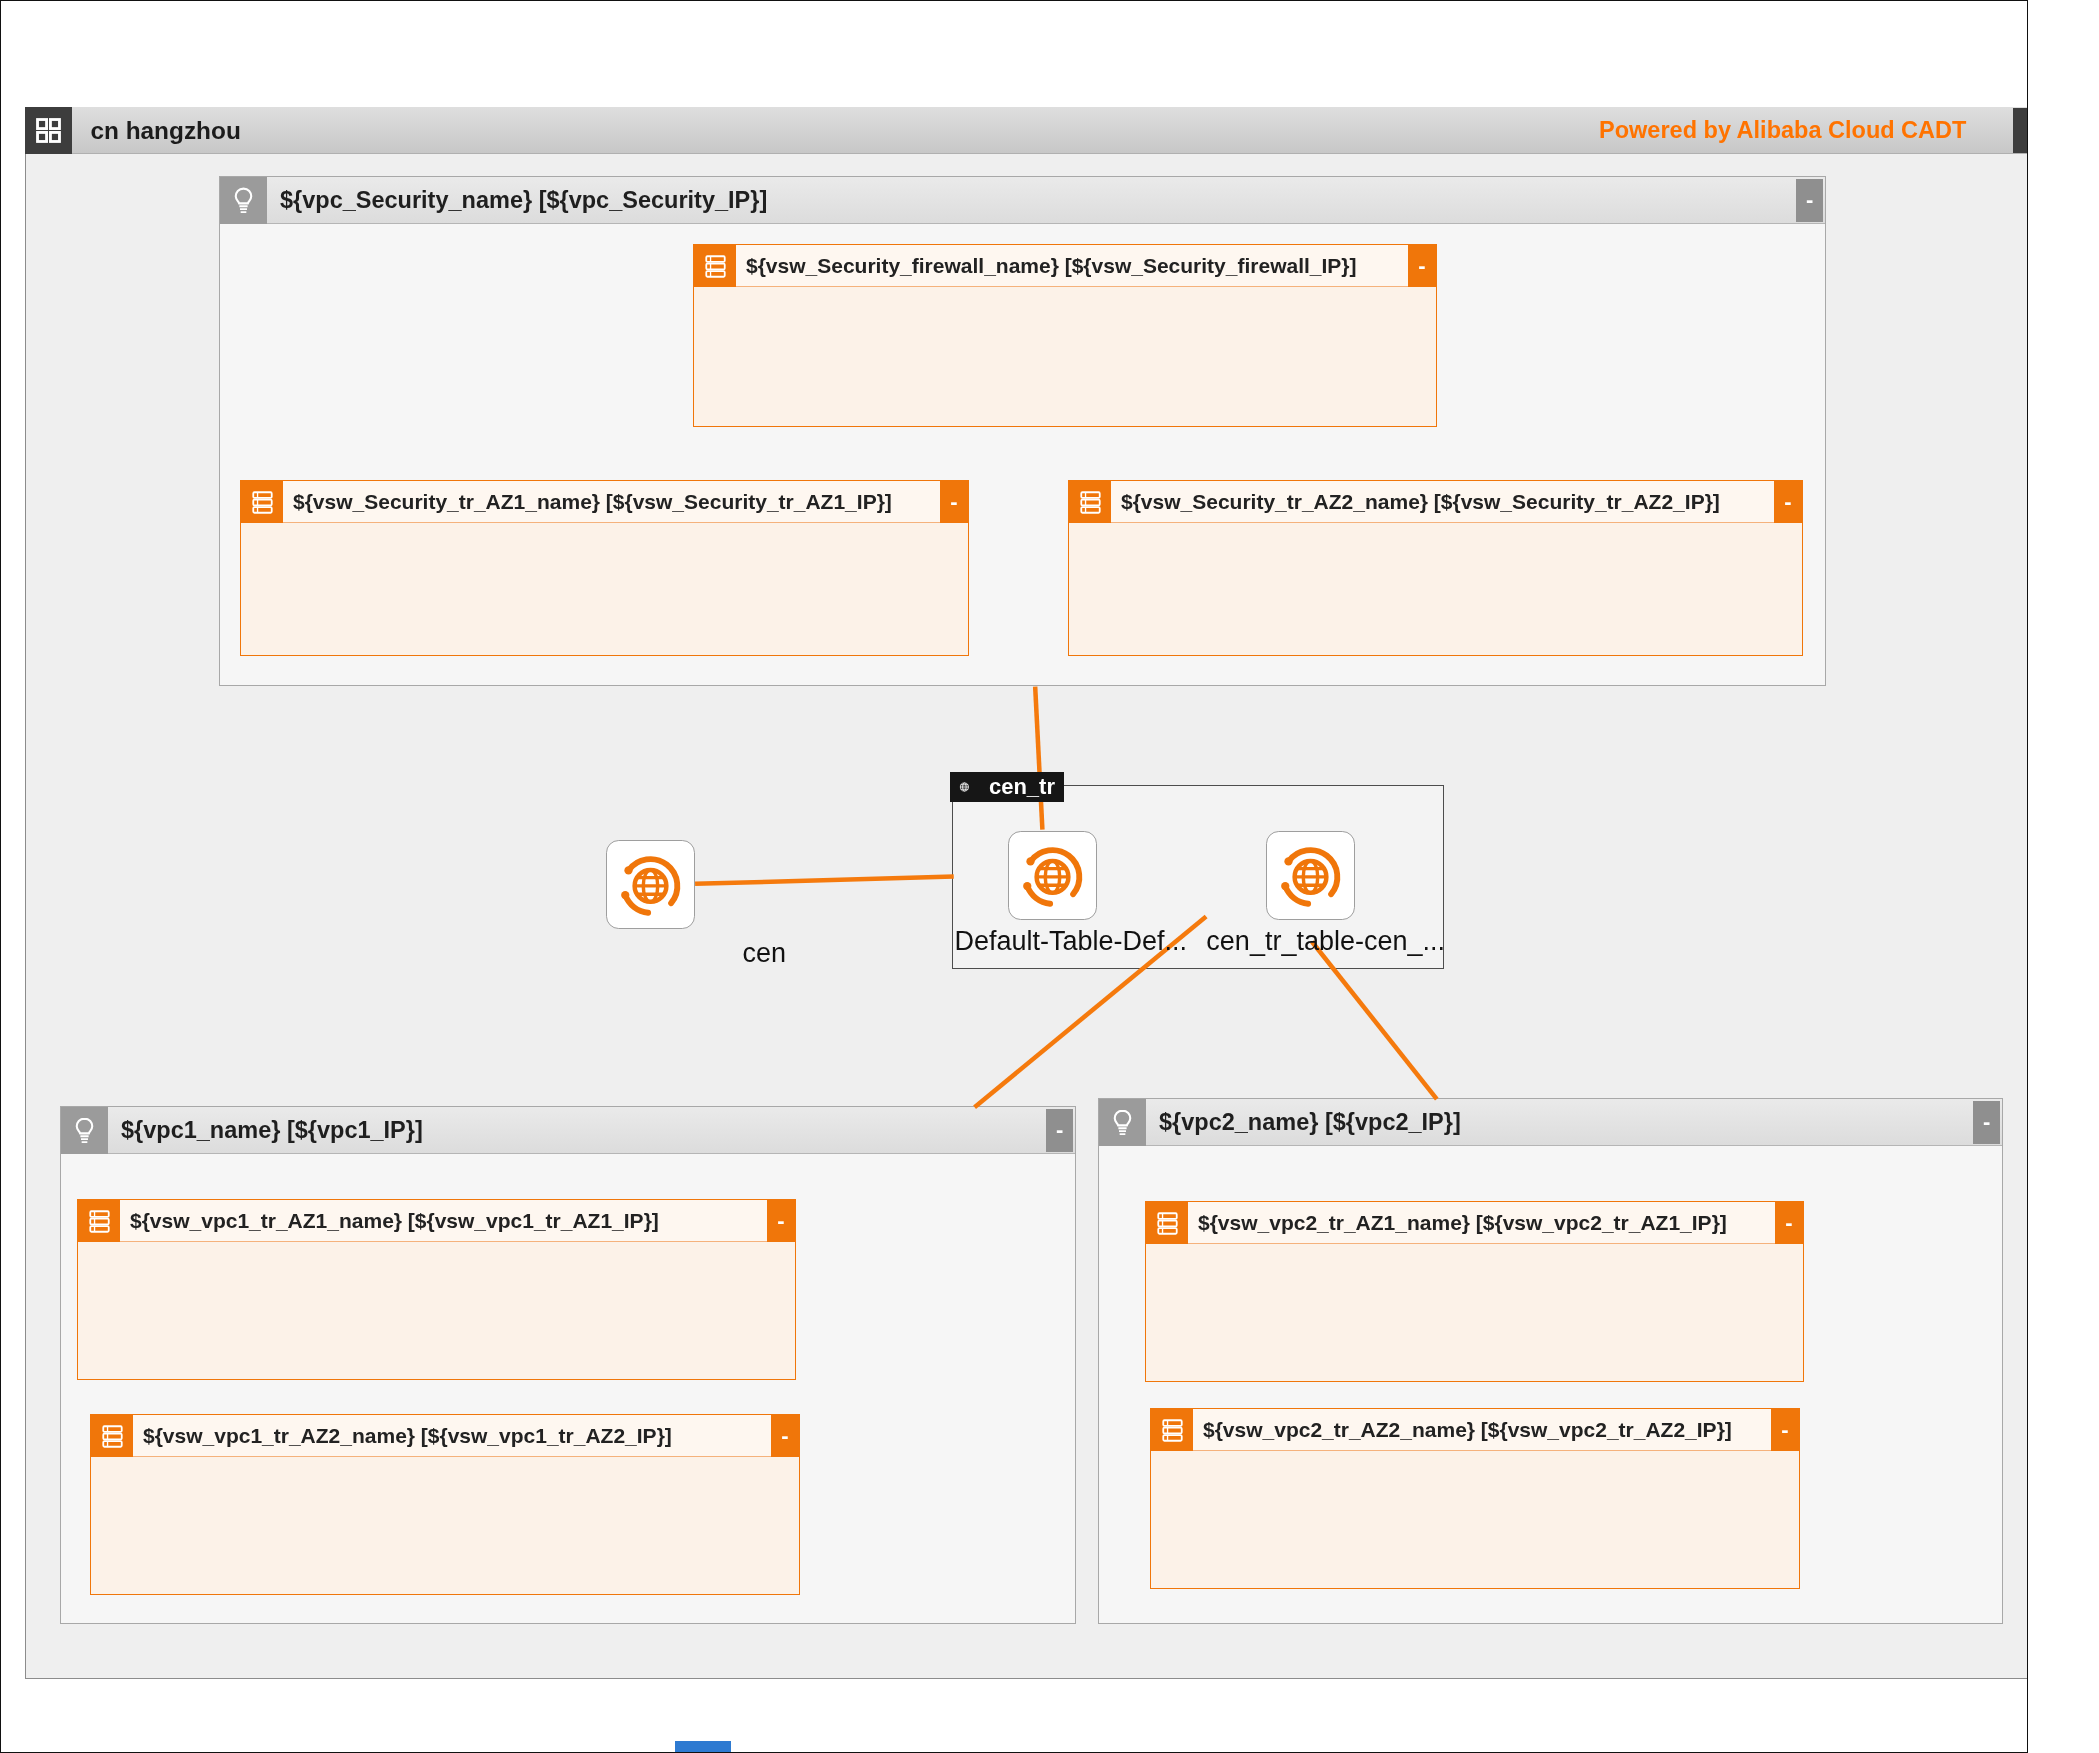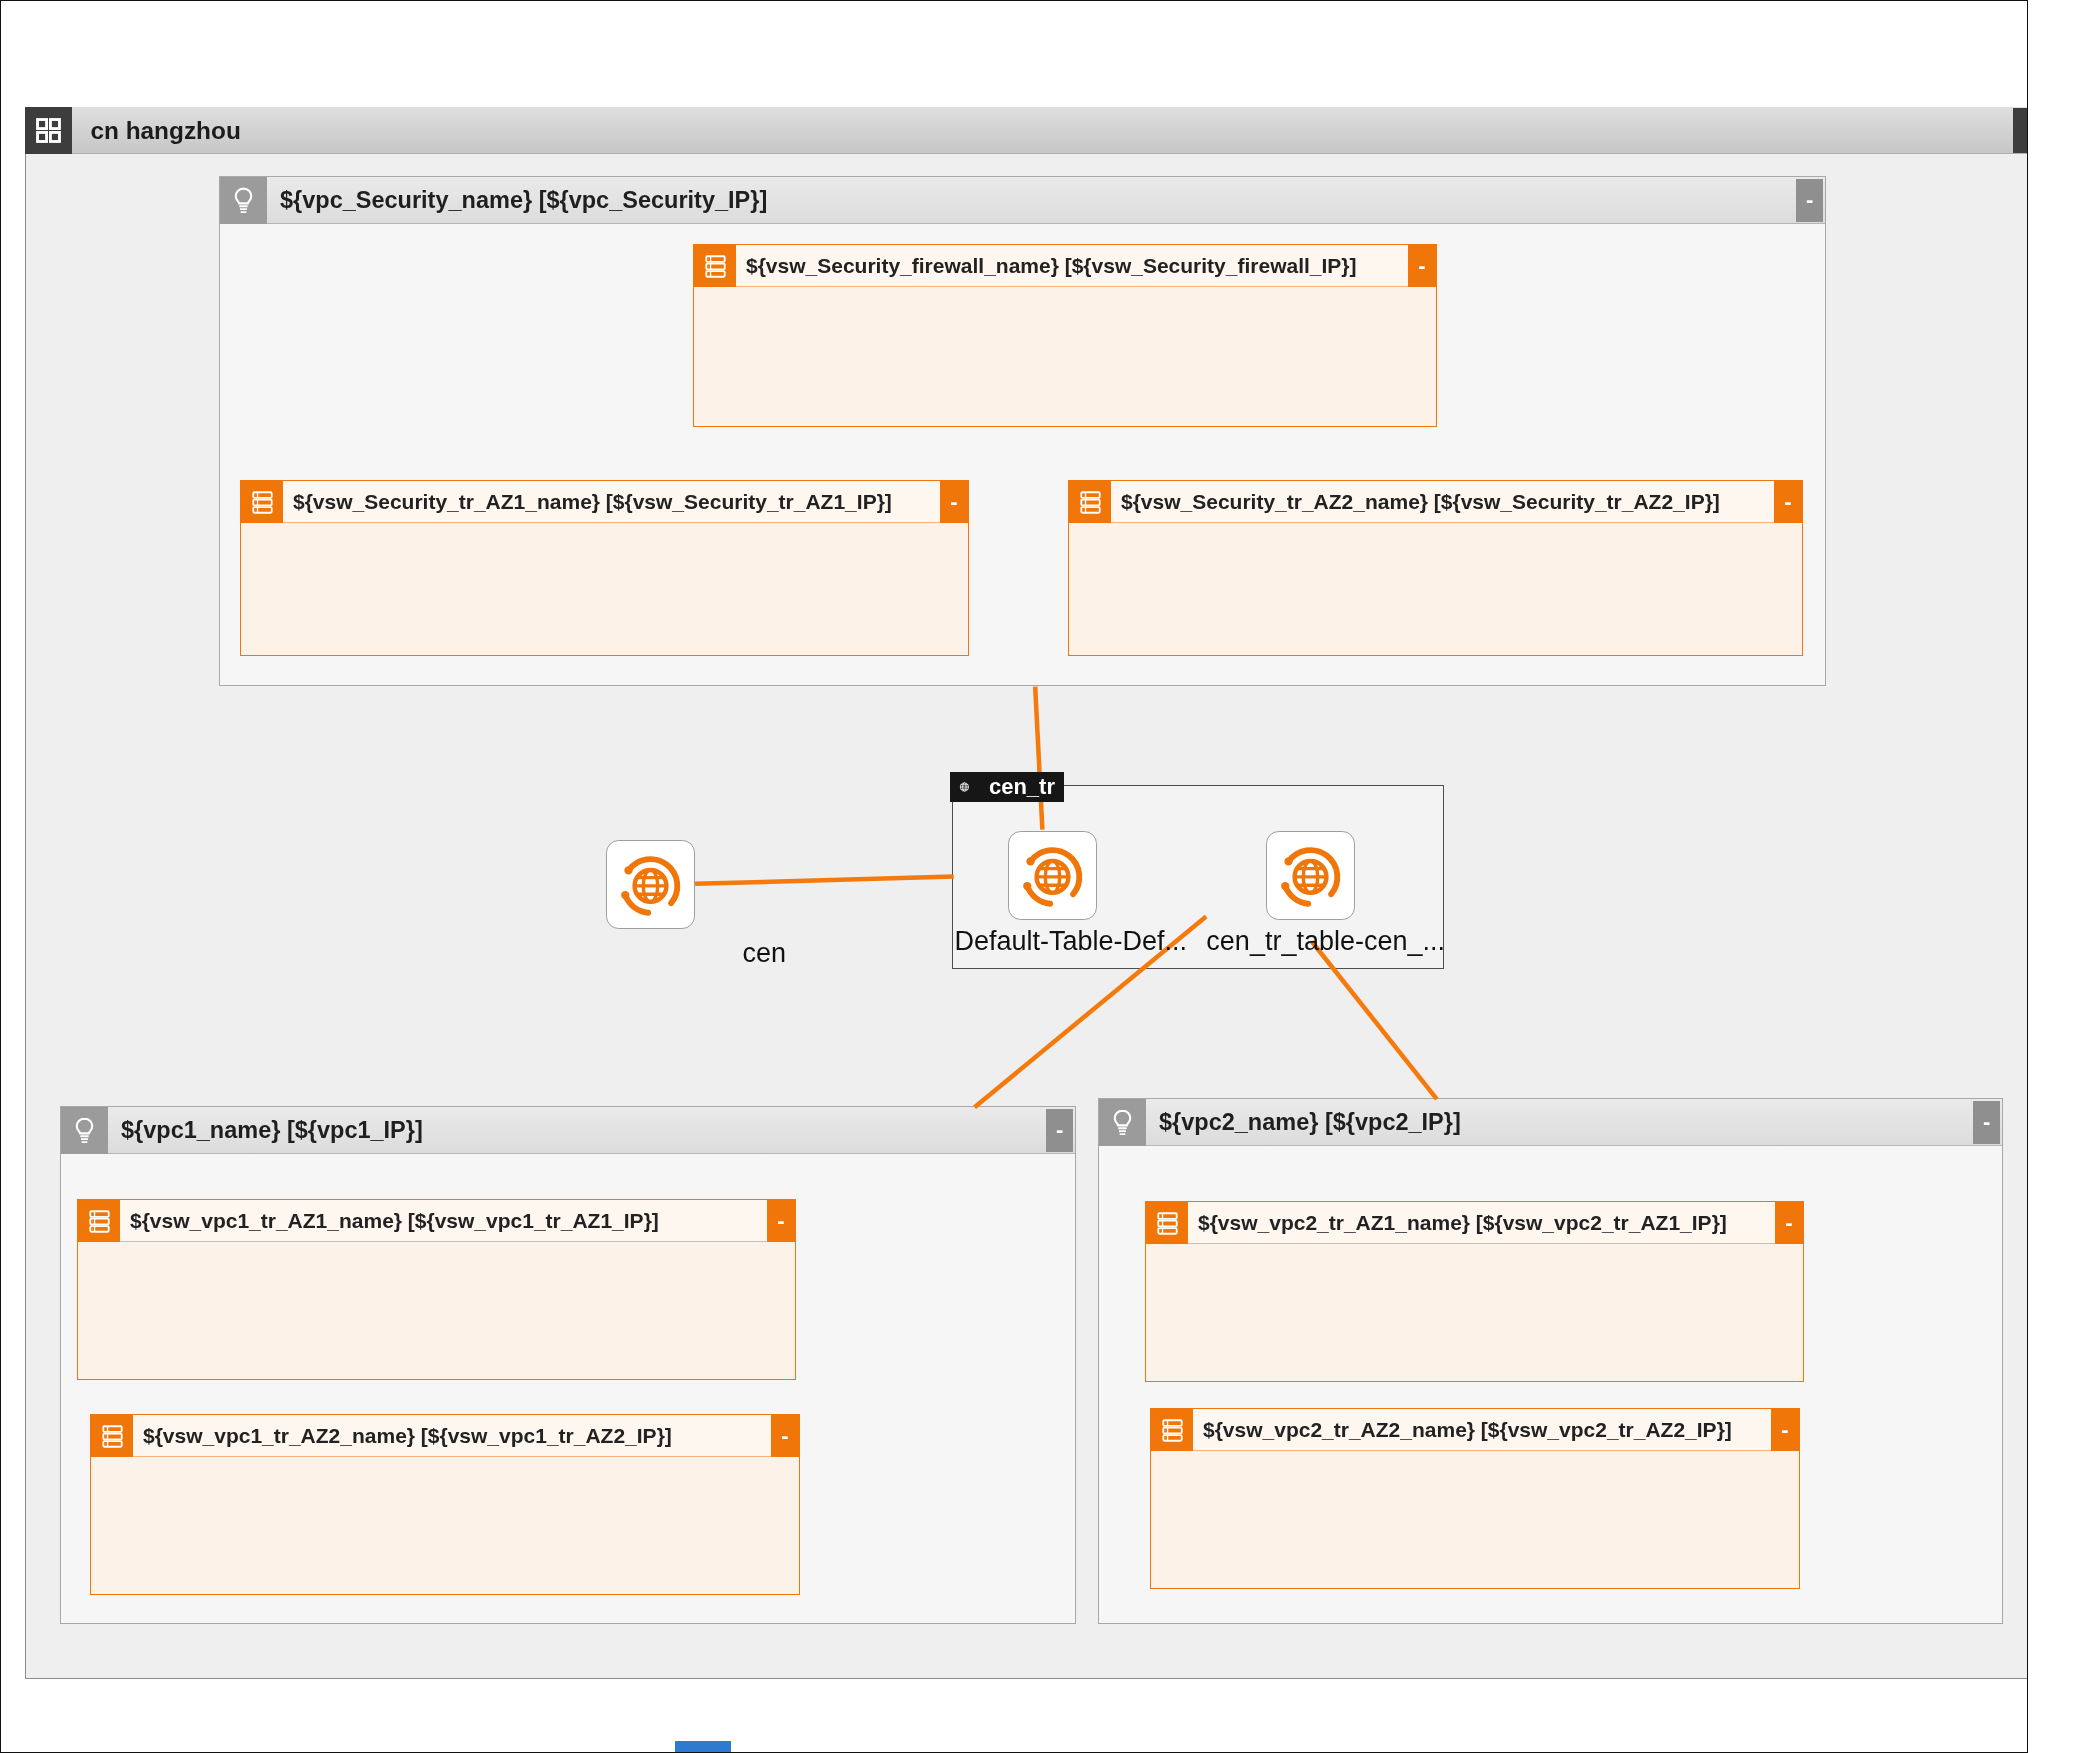--- a/index.html
+++ b/index.html
@@ -116,20 +116,21 @@
 
   <div id="canvas"></div>
 
   <div class="topbar">
     <div class="topbar-iconbox">
       <svg class="ic" width="31" height="31" viewBox="0 0 34 34">
           <use href="#icon-grid"></use>
         </svg>
     </div>
     <div class="topbar-title">cn hangzhou</div>
+    <div class="powered">Powered by Alibaba Cloud CADT</div>
     <div class="topbar-min">-</div>
   </div>
 
   <div class="vpc" style="left:218px;top:175px;width:1607px;height:510px;">
     <div class="vpc-header">
       <div class="vpc-iconbox">
         <svg class="ic" width="31" height="31" viewBox="0 0 34 34">
             <use href="#icon-vpc"></use>
           </svg>
       </div>

